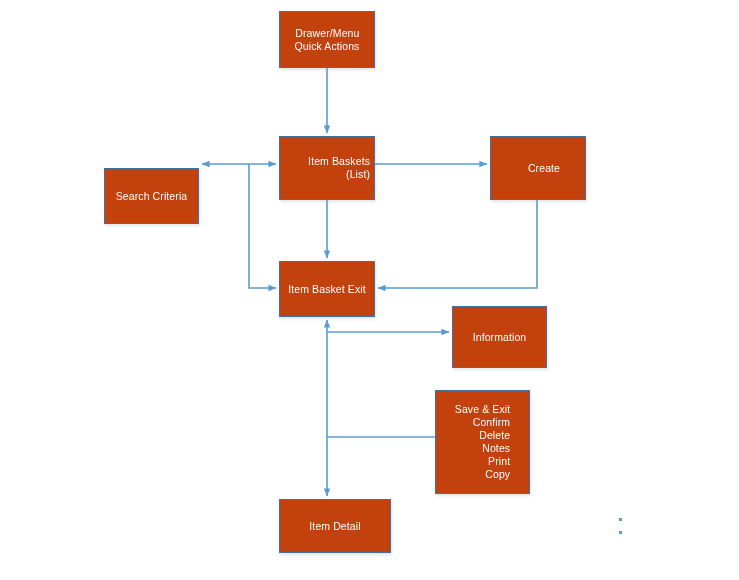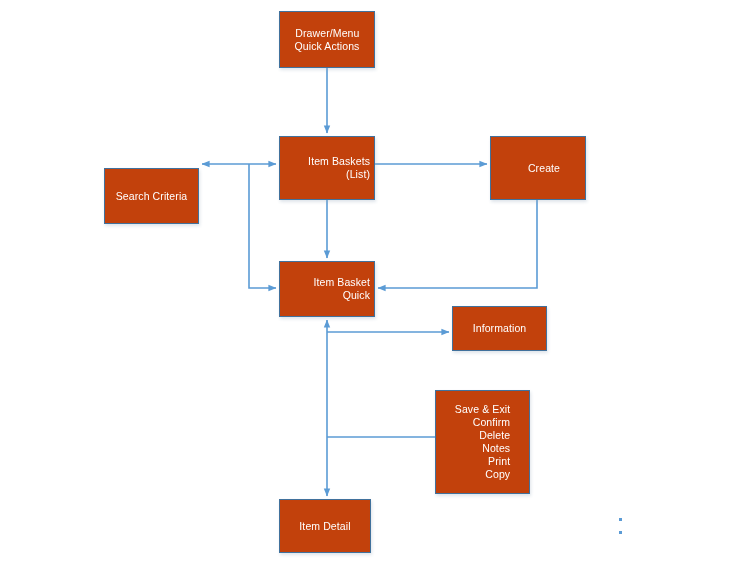--- a/index.html
+++ b/index.html
@@ -107,37 +107,37 @@
 
   <div class="node" style="left:279px; top:136px; width:96px; height:64px;">
     <span class="label">Item Baskets (List)</span>
   </div>
 
   <div class="node" style="left:490px; top:136px; width:96px; height:64px;padding-left:12px;">
     <span class="label">Create</span>
   </div>
 
   <div class="node" style="left:279px; top:261px; width:96px; height:56px;">
-    <span class="label">Item Basket Quick</span>
+    <span class="label">Item Basket Exit</span>
   </div>
 
-  <div class="node" style="left:452px; top:306px; width:95px; height:45px;">
+  <div class="node" style="left:452px; top:306px; width:95px; height:62px;">
     <span class="label">Information</span>
   </div>
 
   <div class="node" style="left:435px; top:390px; width:95px; height:104px;">
     <span class="label">Save &amp; Exit
 Confirm
 Delete
 Notes
 Print
 Copy</span>
   </div>
 
-  <div class="node" style="left:279px; top:499px; width:92px; height:54px;">
+  <div class="node" style="left:279px; top:499px; width:112px; height:54px;">
     <span class="label">Item Detail</span>
   </div>
 
   <div class="handle-dots" style="left:619px; top:518px;">
     <span></span>
     <span></span>
   </div>
 
 </div>
 

